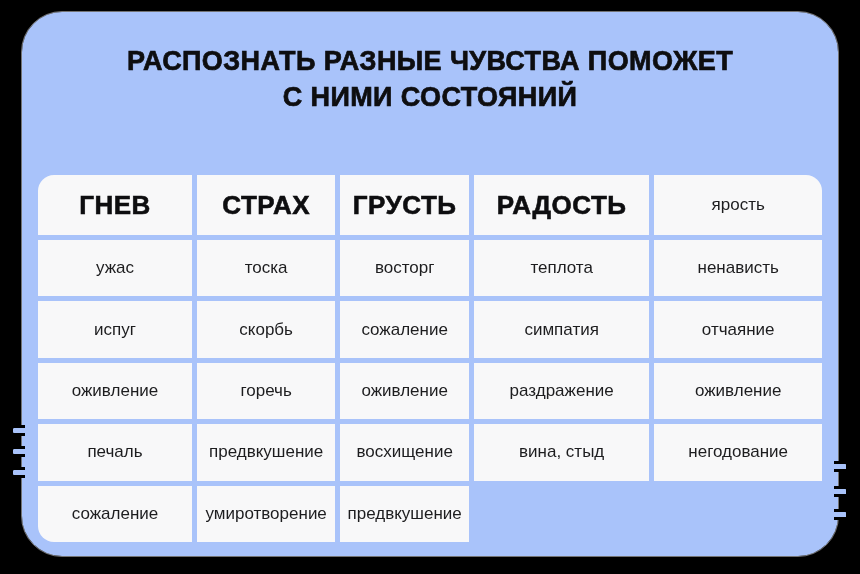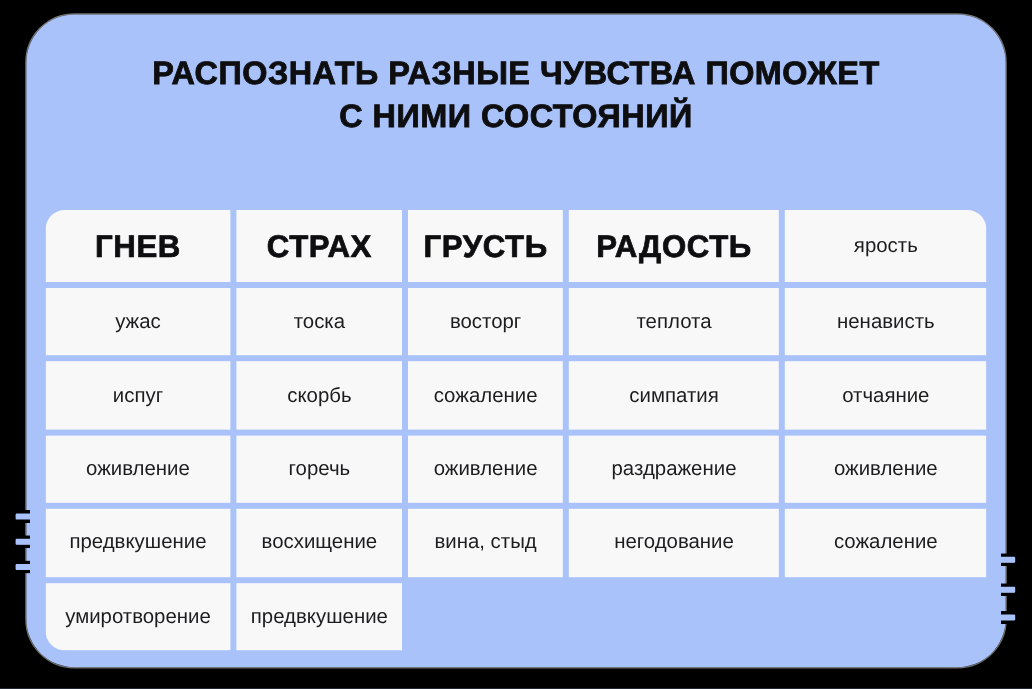--- a/index.html
+++ b/index.html
@@ -100,20 +100,21 @@
     <div class="cell">сожаление</div>
     <div class="cell">симпатия</div>
 
     <div class="cell">отчаяние</div>
     <div class="cell">оживление</div>
     <div class="cell">горечь</div>
     <div class="cell">оживление</div>
 
     <div class="cell">раздражение</div>
     <div class="cell">оживление</div>
+    <div class="cell">печаль</div>
     <div class="cell">предвкушение</div>
     <div class="cell">восхищение</div>
 
     <div class="cell">вина, стыд</div>
     <div class="cell">негодование</div>
     <div class="cell">сожаление</div>
     <div class="cell">умиротворение</div>
     <div class="cell">предвкушение</div>
   </div>
 

